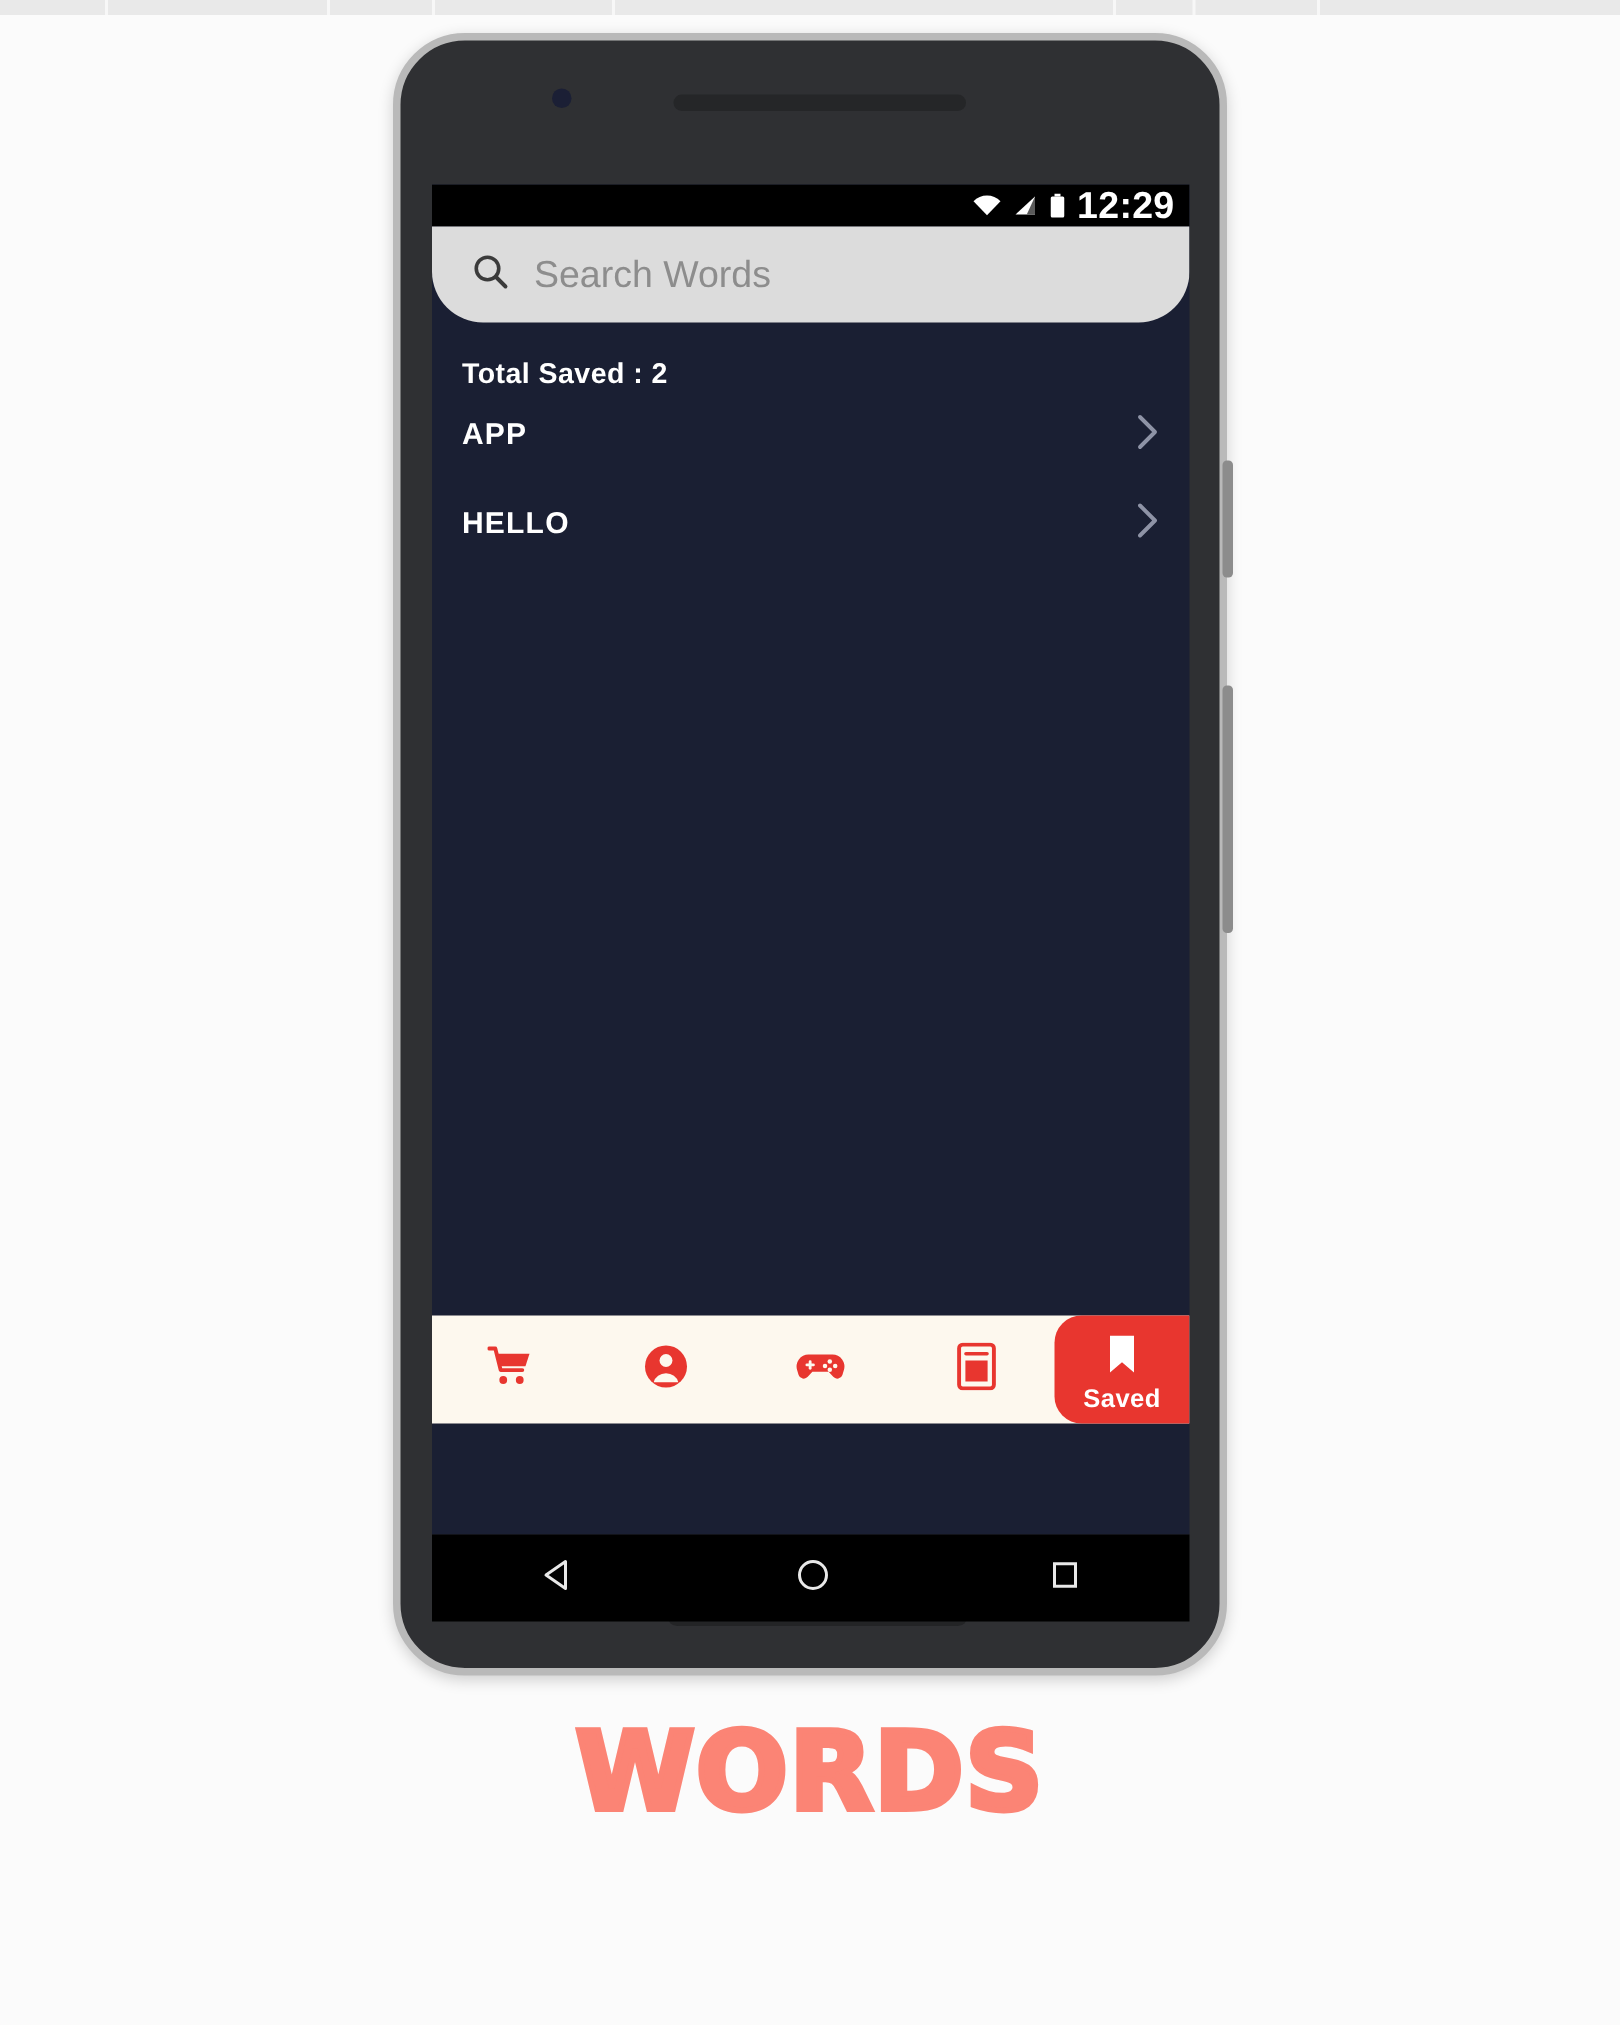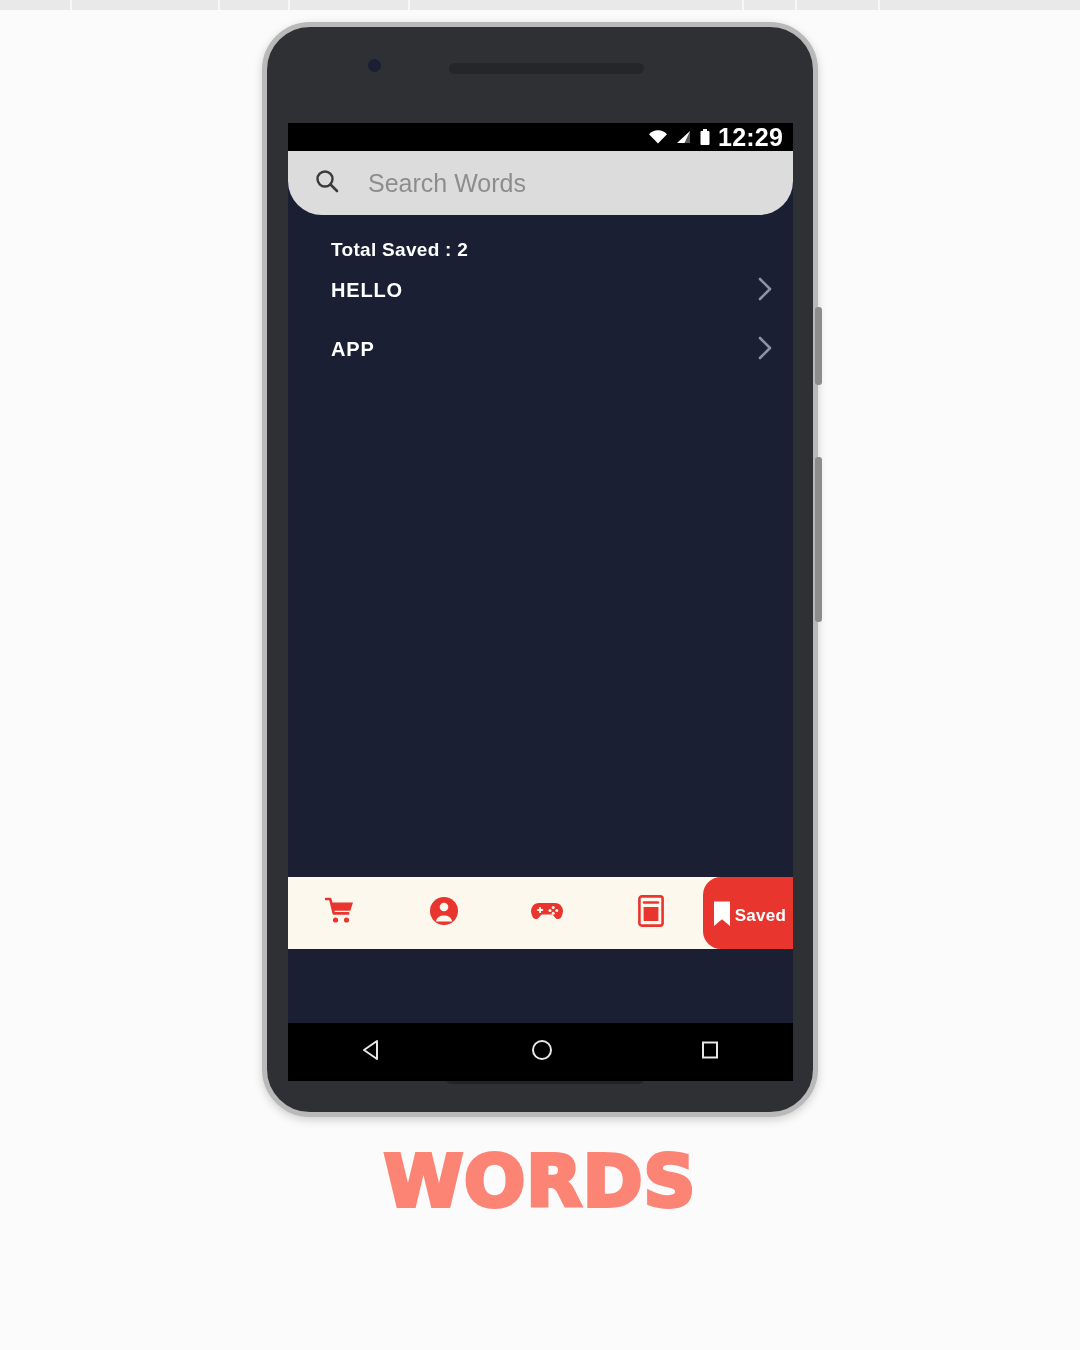--- a/index.html
+++ b/index.html
@@ -125,33 +125,32 @@
     border-bottom-right-radius: 34px;
     display: flex;
     align-items: center;
     padding-left: 26px;
   }
   .search-icon { flex: 0 0 auto; display: block; }
   .search-input {
     border: none;
     outline: none;
     background: transparent;
-    margin-left: 28px;
+    margin-left: 16px;
     font-family: "Liberation Sans", sans-serif;
     font-size: 25px;
     color: #8d8d8d;
     width: 360px;
   }
   .search-input::placeholder { color: #8d8d8d; opacity: 1; }
 
   
   .content {
     position: relative;
     height: 734px;
-    padding-left: 23px;
   }
   .total-saved {
     color: #ffffff;
     font-size: 19px;
     font-weight: 700;
     letter-spacing: 0.3px;
     padding: 24px 0 0 20px;
   }
   .word-row {
     height: 59px;
@@ -186,21 +185,21 @@
     align-items: center;
     justify-content: center;
     cursor: pointer;
   }
   .nav-item.active {
     flex: 0 0 auto;
     width: 90px;
     background: #e8362f;
     border-top-left-radius: 18px;
     border-bottom-left-radius: 18px;
-    flex-direction: row;
+    flex-direction: column;
     justify-content: center;
     gap: 1px;
     padding-top: 6px;
   }
   .nav-active-label {
     color: #ffffff;
     font-size: 17px;
     font-weight: 700;
     letter-spacing: 0.3px;
   }
@@ -291,30 +290,30 @@
         </svg>
       </span>
       <input class="search-input" type="text" placeholder="Search Words" style="">
     </div>
 
     <div class="content">
 
       <div class="total-saved">Total Saved : 2</div>
 
       <div class="word-row">
-        <span class="word-label">HELLO</span>
+        <span class="word-label">APP</span>
         <span class="chevron">
           <svg width="16" height="26" viewBox="0 0 16 26">
             <polyline points="3,3 13,13 3,23" fill="none" stroke="#8e93a6" stroke-width="2.6" stroke-linecap="round" stroke-linejoin="round"></polyline>
           </svg>
         </span>
       </div>
 
       <div class="word-row">
-        <span class="word-label">APP</span>
+        <span class="word-label">HELLO</span>
         <span class="chevron">
           <svg width="16" height="26" viewBox="0 0 16 26">
             <polyline points="3,3 13,13 3,23" fill="none" stroke="#8e93a6" stroke-width="2.6" stroke-linecap="round" stroke-linejoin="round"></polyline>
           </svg>
         </span>
       </div>
 
       <div class="bottomnav">
 
         <div class="nav-item">

